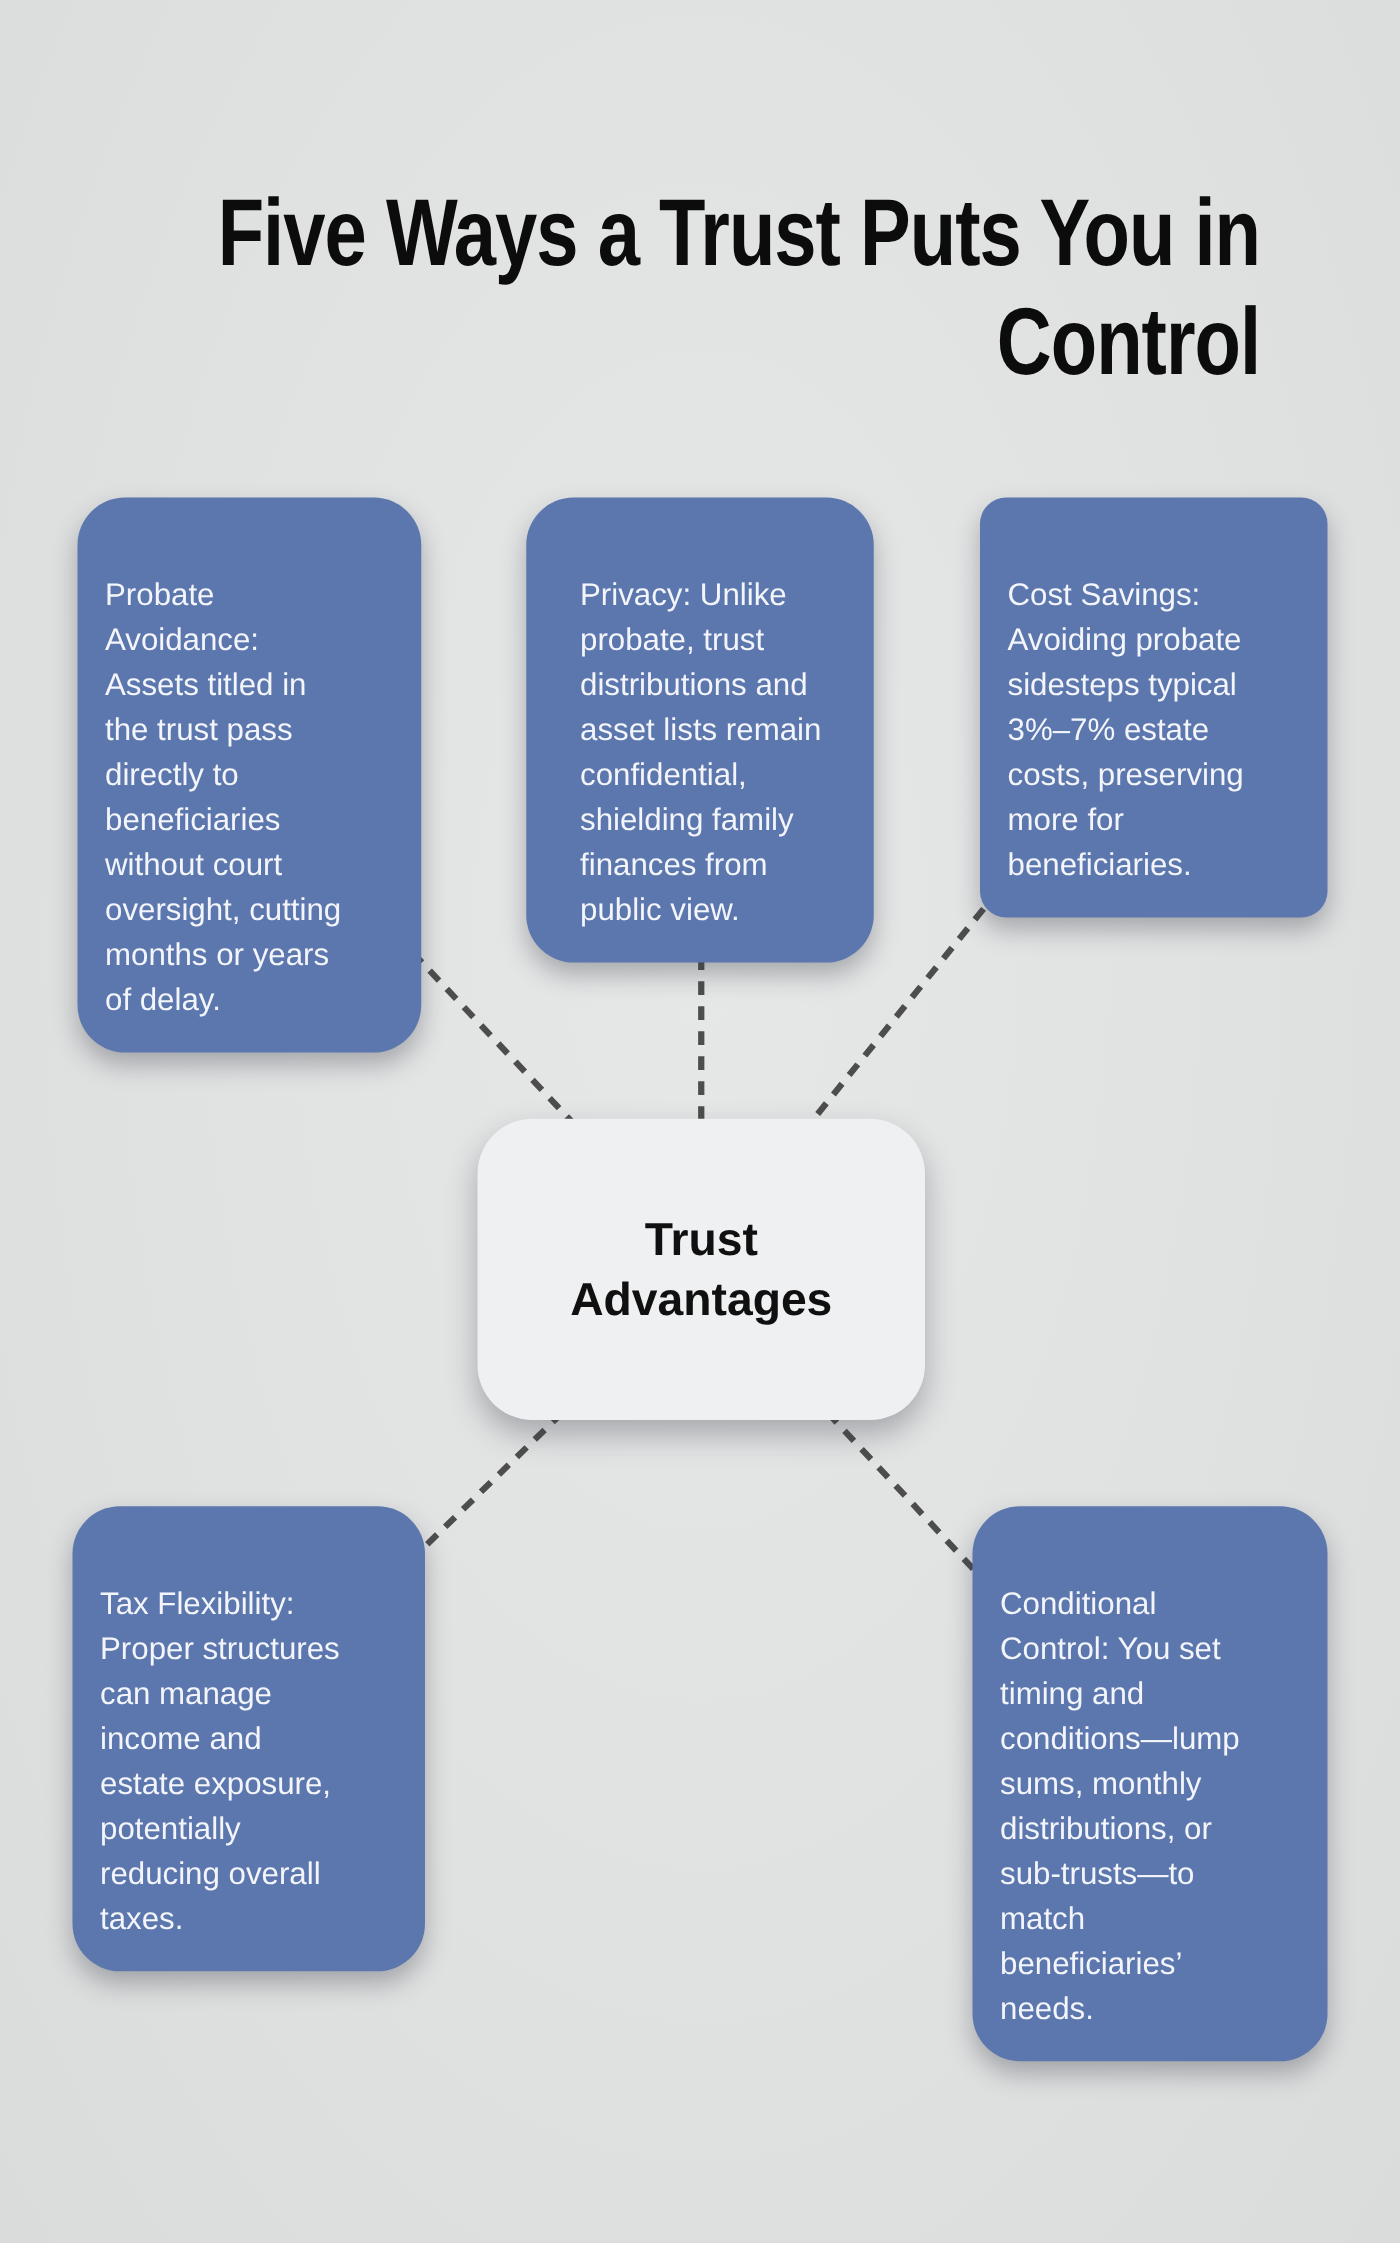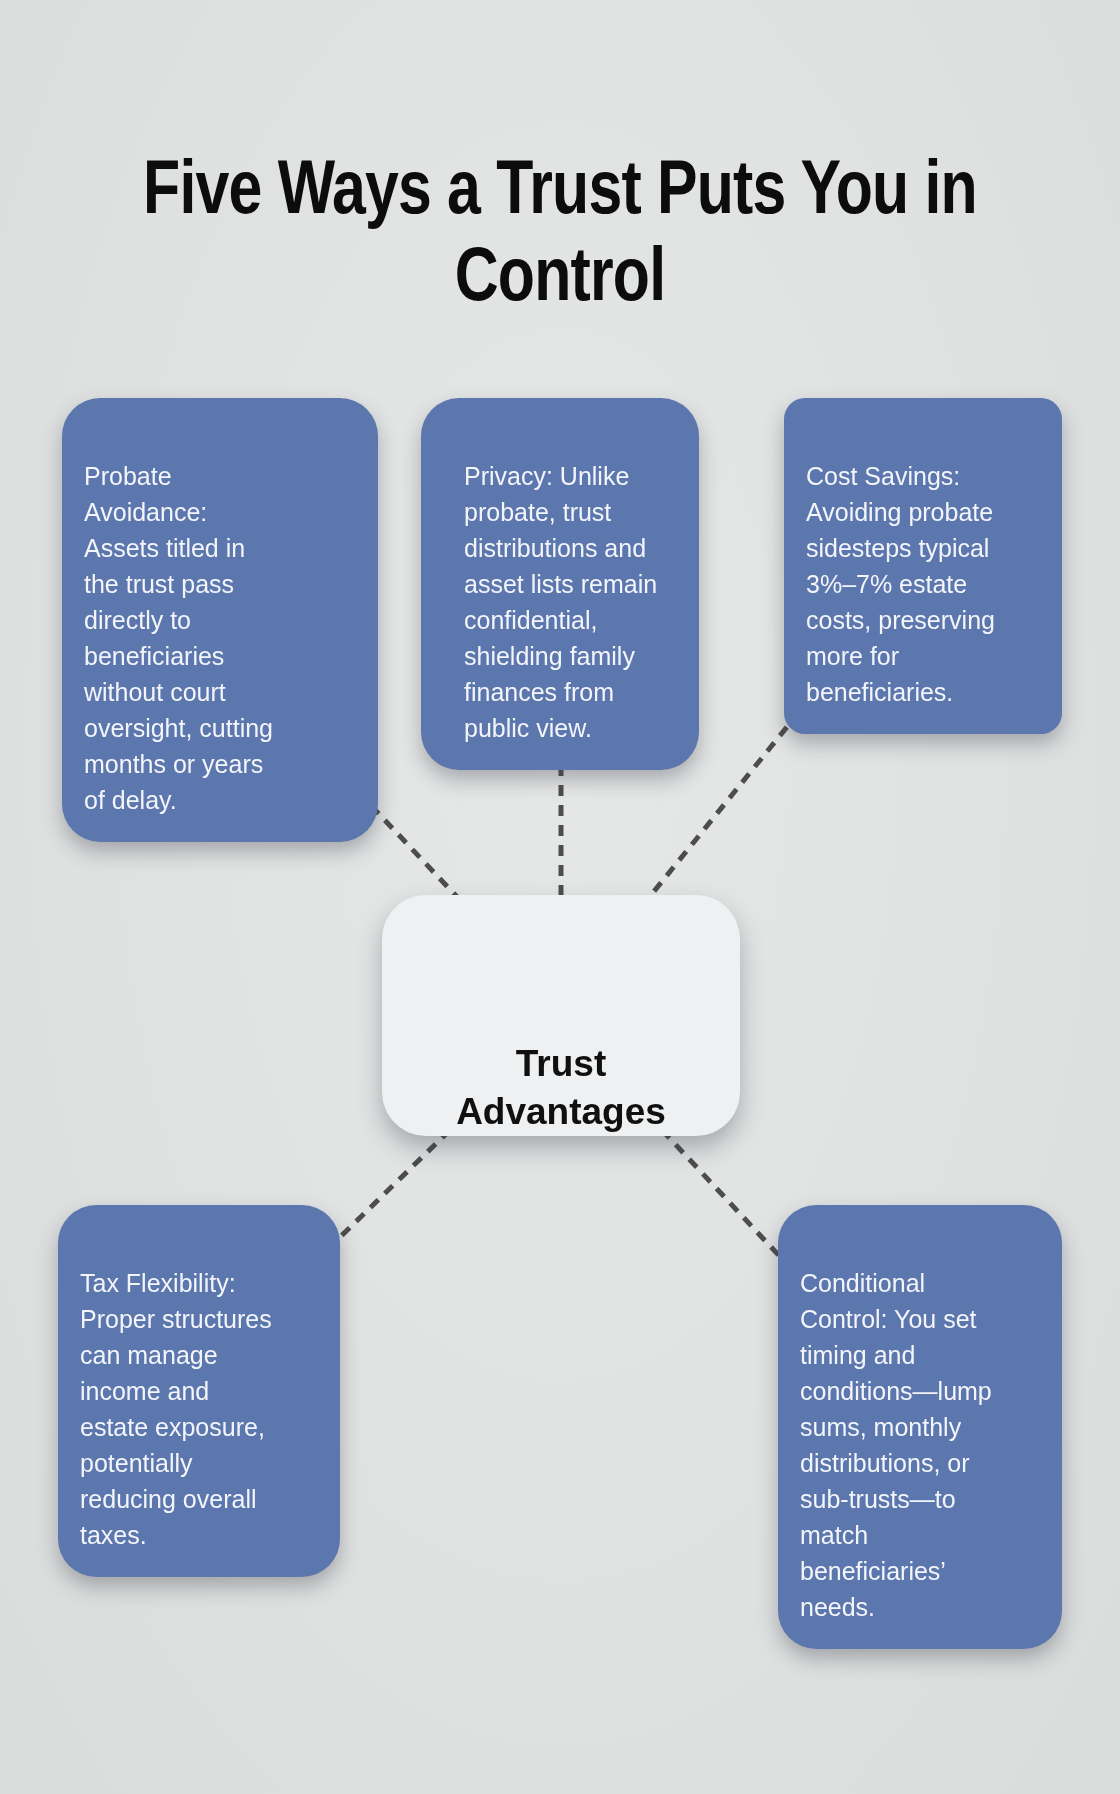--- a/index.html
+++ b/index.html
@@ -14,21 +14,21 @@
     height: 1794px;
     margin: 0 auto;
     overflow: hidden;
     background: radial-gradient(ellipse at 50% 42%, #e6e7e7 0%, #e0e1e1 55%, #dadbdb 100%);
   }
   .page-title {
     position: absolute;
     top: 92px;
     left: 0;
     width: 1120px;
-    text-align: center;
+    text-align: right;
     font-size: 76px;
     line-height: 1.15;
     font-weight: bold;
     color: #0c0c0c;
     letter-spacing: -1px;
   }
   .page-title .squeeze {
     display: block;
     transform: scaleX(0.80);
     transform-origin: 50% 0;
@@ -43,36 +43,36 @@
     box-sizing: border-box;
     background: #5c77ad;
     border-radius: 38px;
     padding: 24px 22px;
     color: #f3f5fa;
     font-size: 25px;
     line-height: 36px;
     white-space: pre-line;
     box-shadow: 0 10px 20px rgba(55,60,72,0.35);
   }
-  .node-probate      { left: 62px;  top: 398px; width: 316px; }
+  .node-probate      { left: 62px;  top: 398px; width: 275px; }
   .node-privacy      { left: 421px; top: 398px; width: 278px; padding-left: 43px; }
   .node-cost         { left: 784px; top: 398px; width: 278px; border-radius: 21px; }
   .node-tax          { left: 58px;  top: 1205px; width: 282px; }
   .node-conditional  { left: 778px; top: 1205px; width: 284px; }
   .center-node {
     position: absolute;
     left: 382px;
     top: 895px;
     width: 358px;
     height: 241px;
     background: #eef0f2;
     border-radius: 44px;
     box-shadow: 0 12px 24px rgba(55,60,72,0.35);
     display: flex;
-    align-items: flex-end;
+    align-items: center;
     justify-content: center;
     text-align: center;
   }
   .center-node .label {
     max-width: 250px;
     font-size: 37px;
     line-height: 48px;
     font-weight: bold;
     color: #101010;
   }

